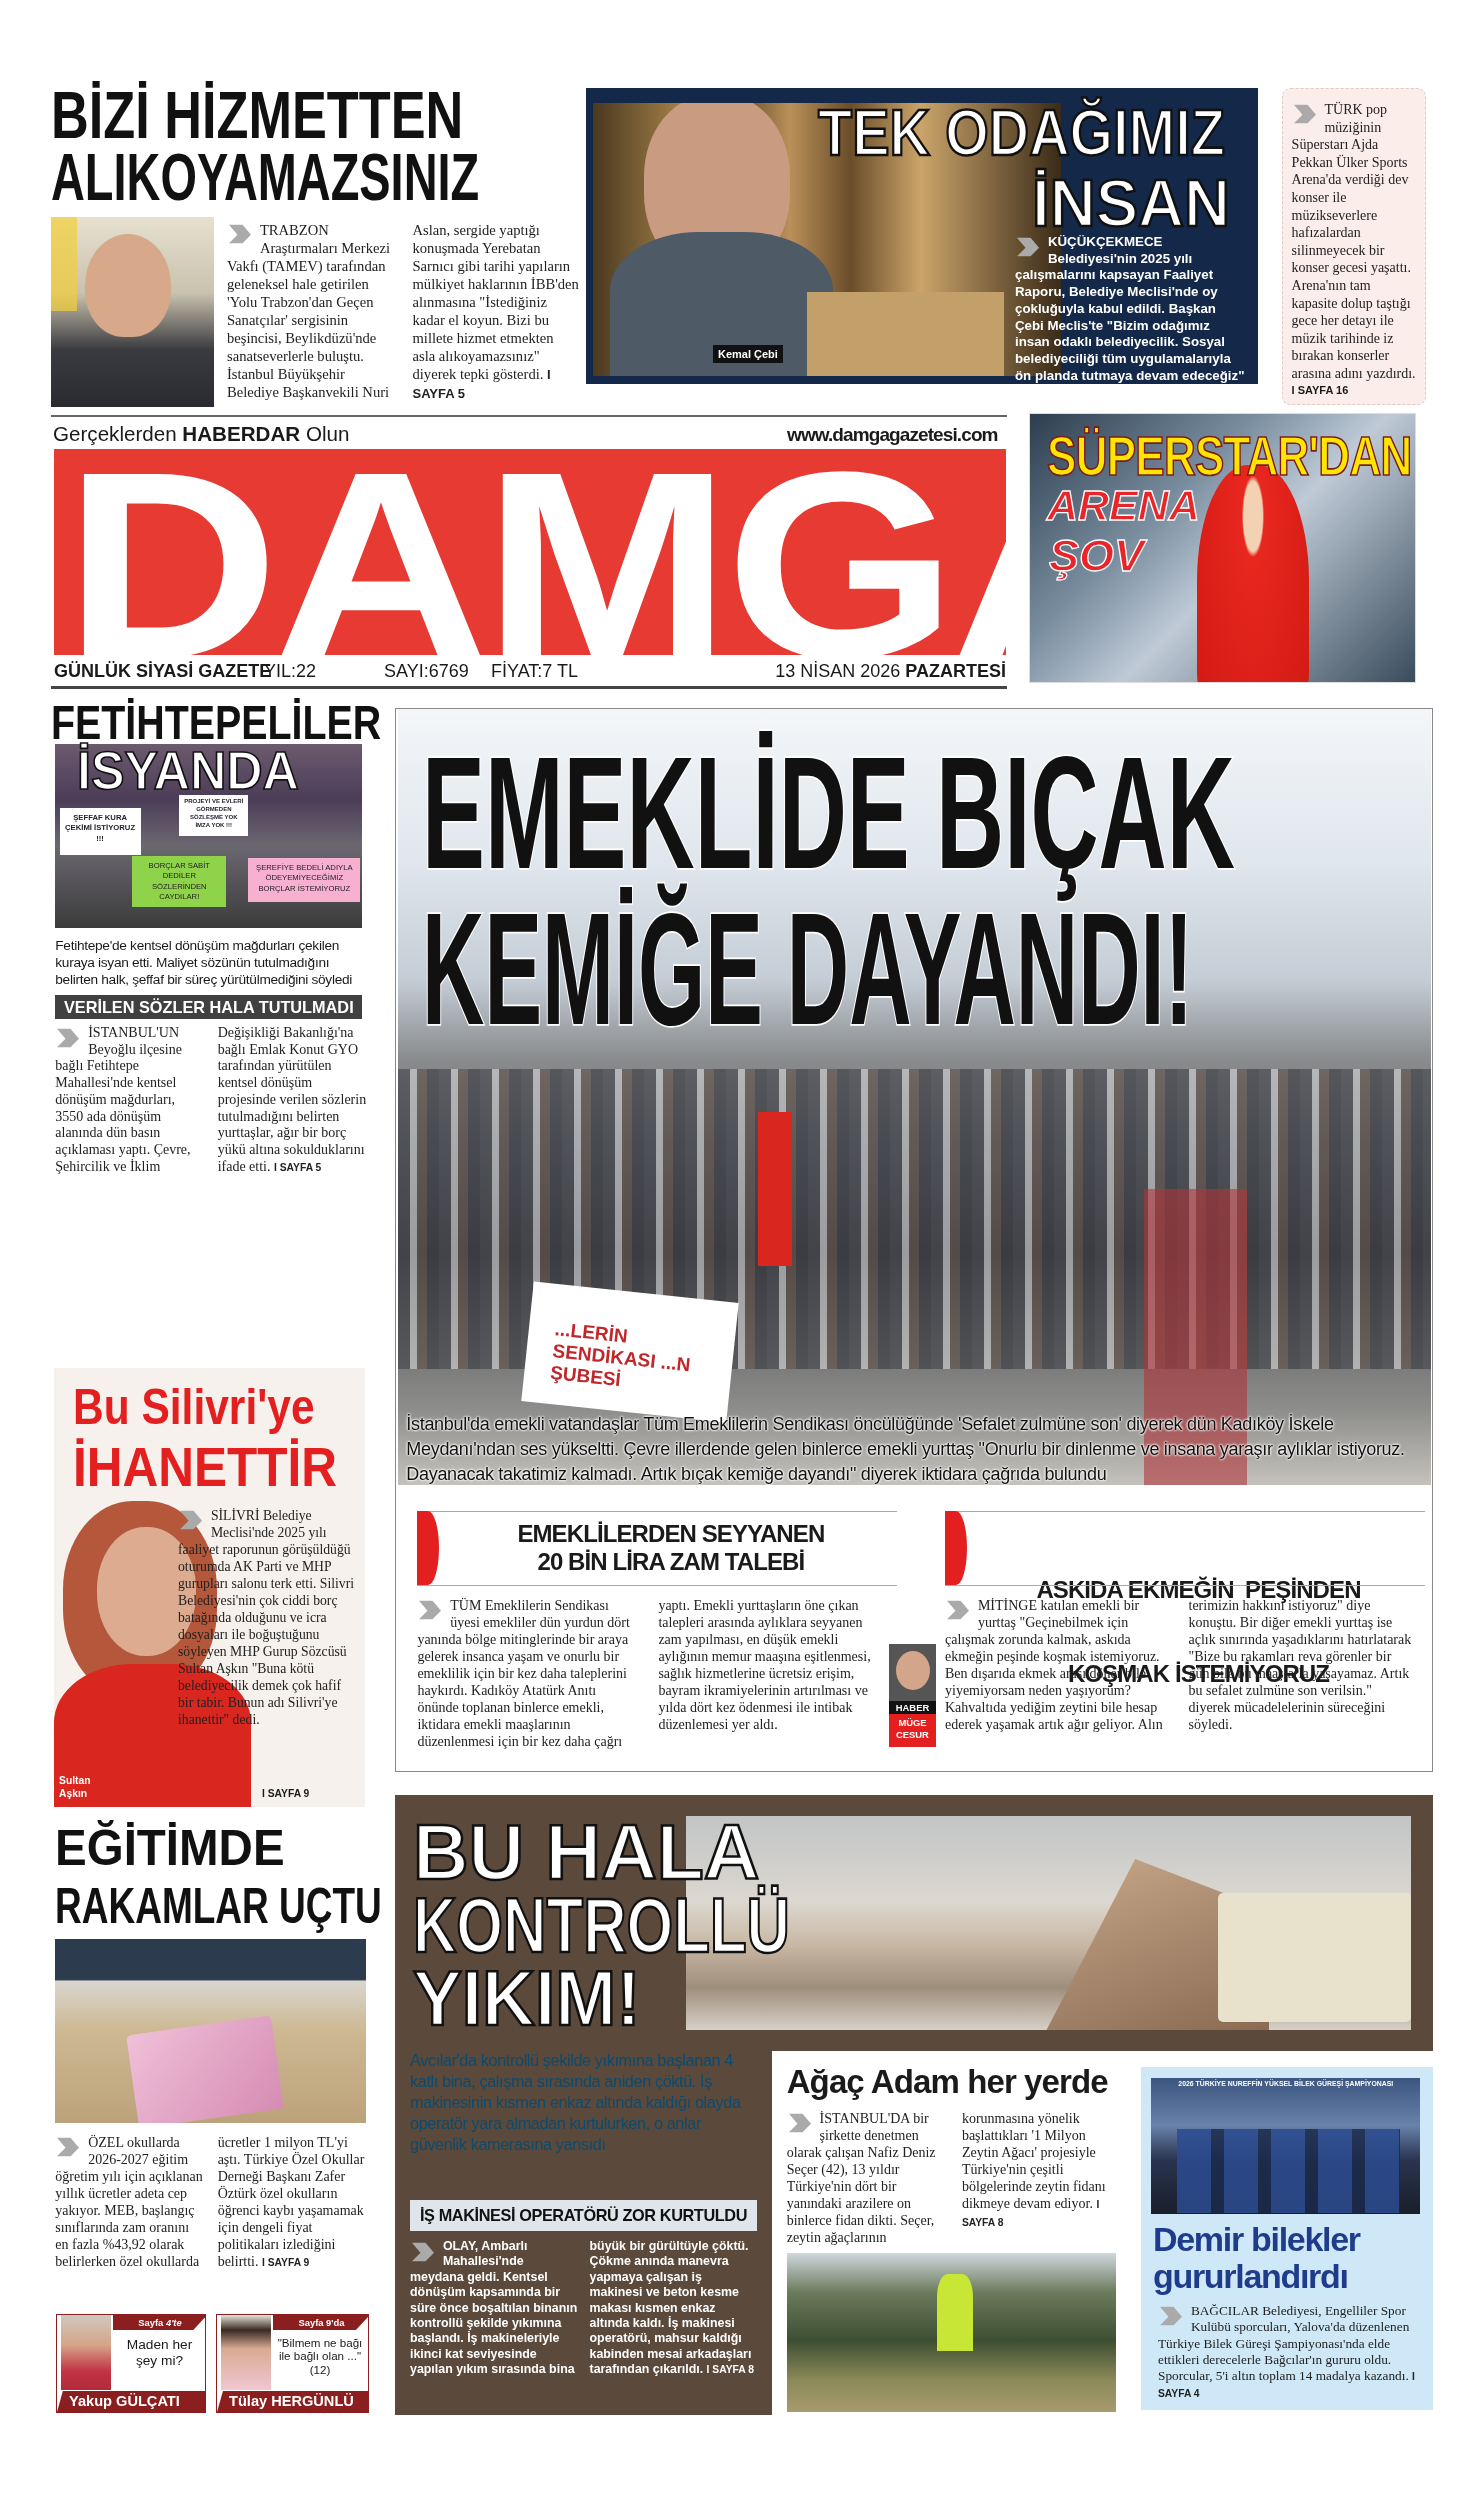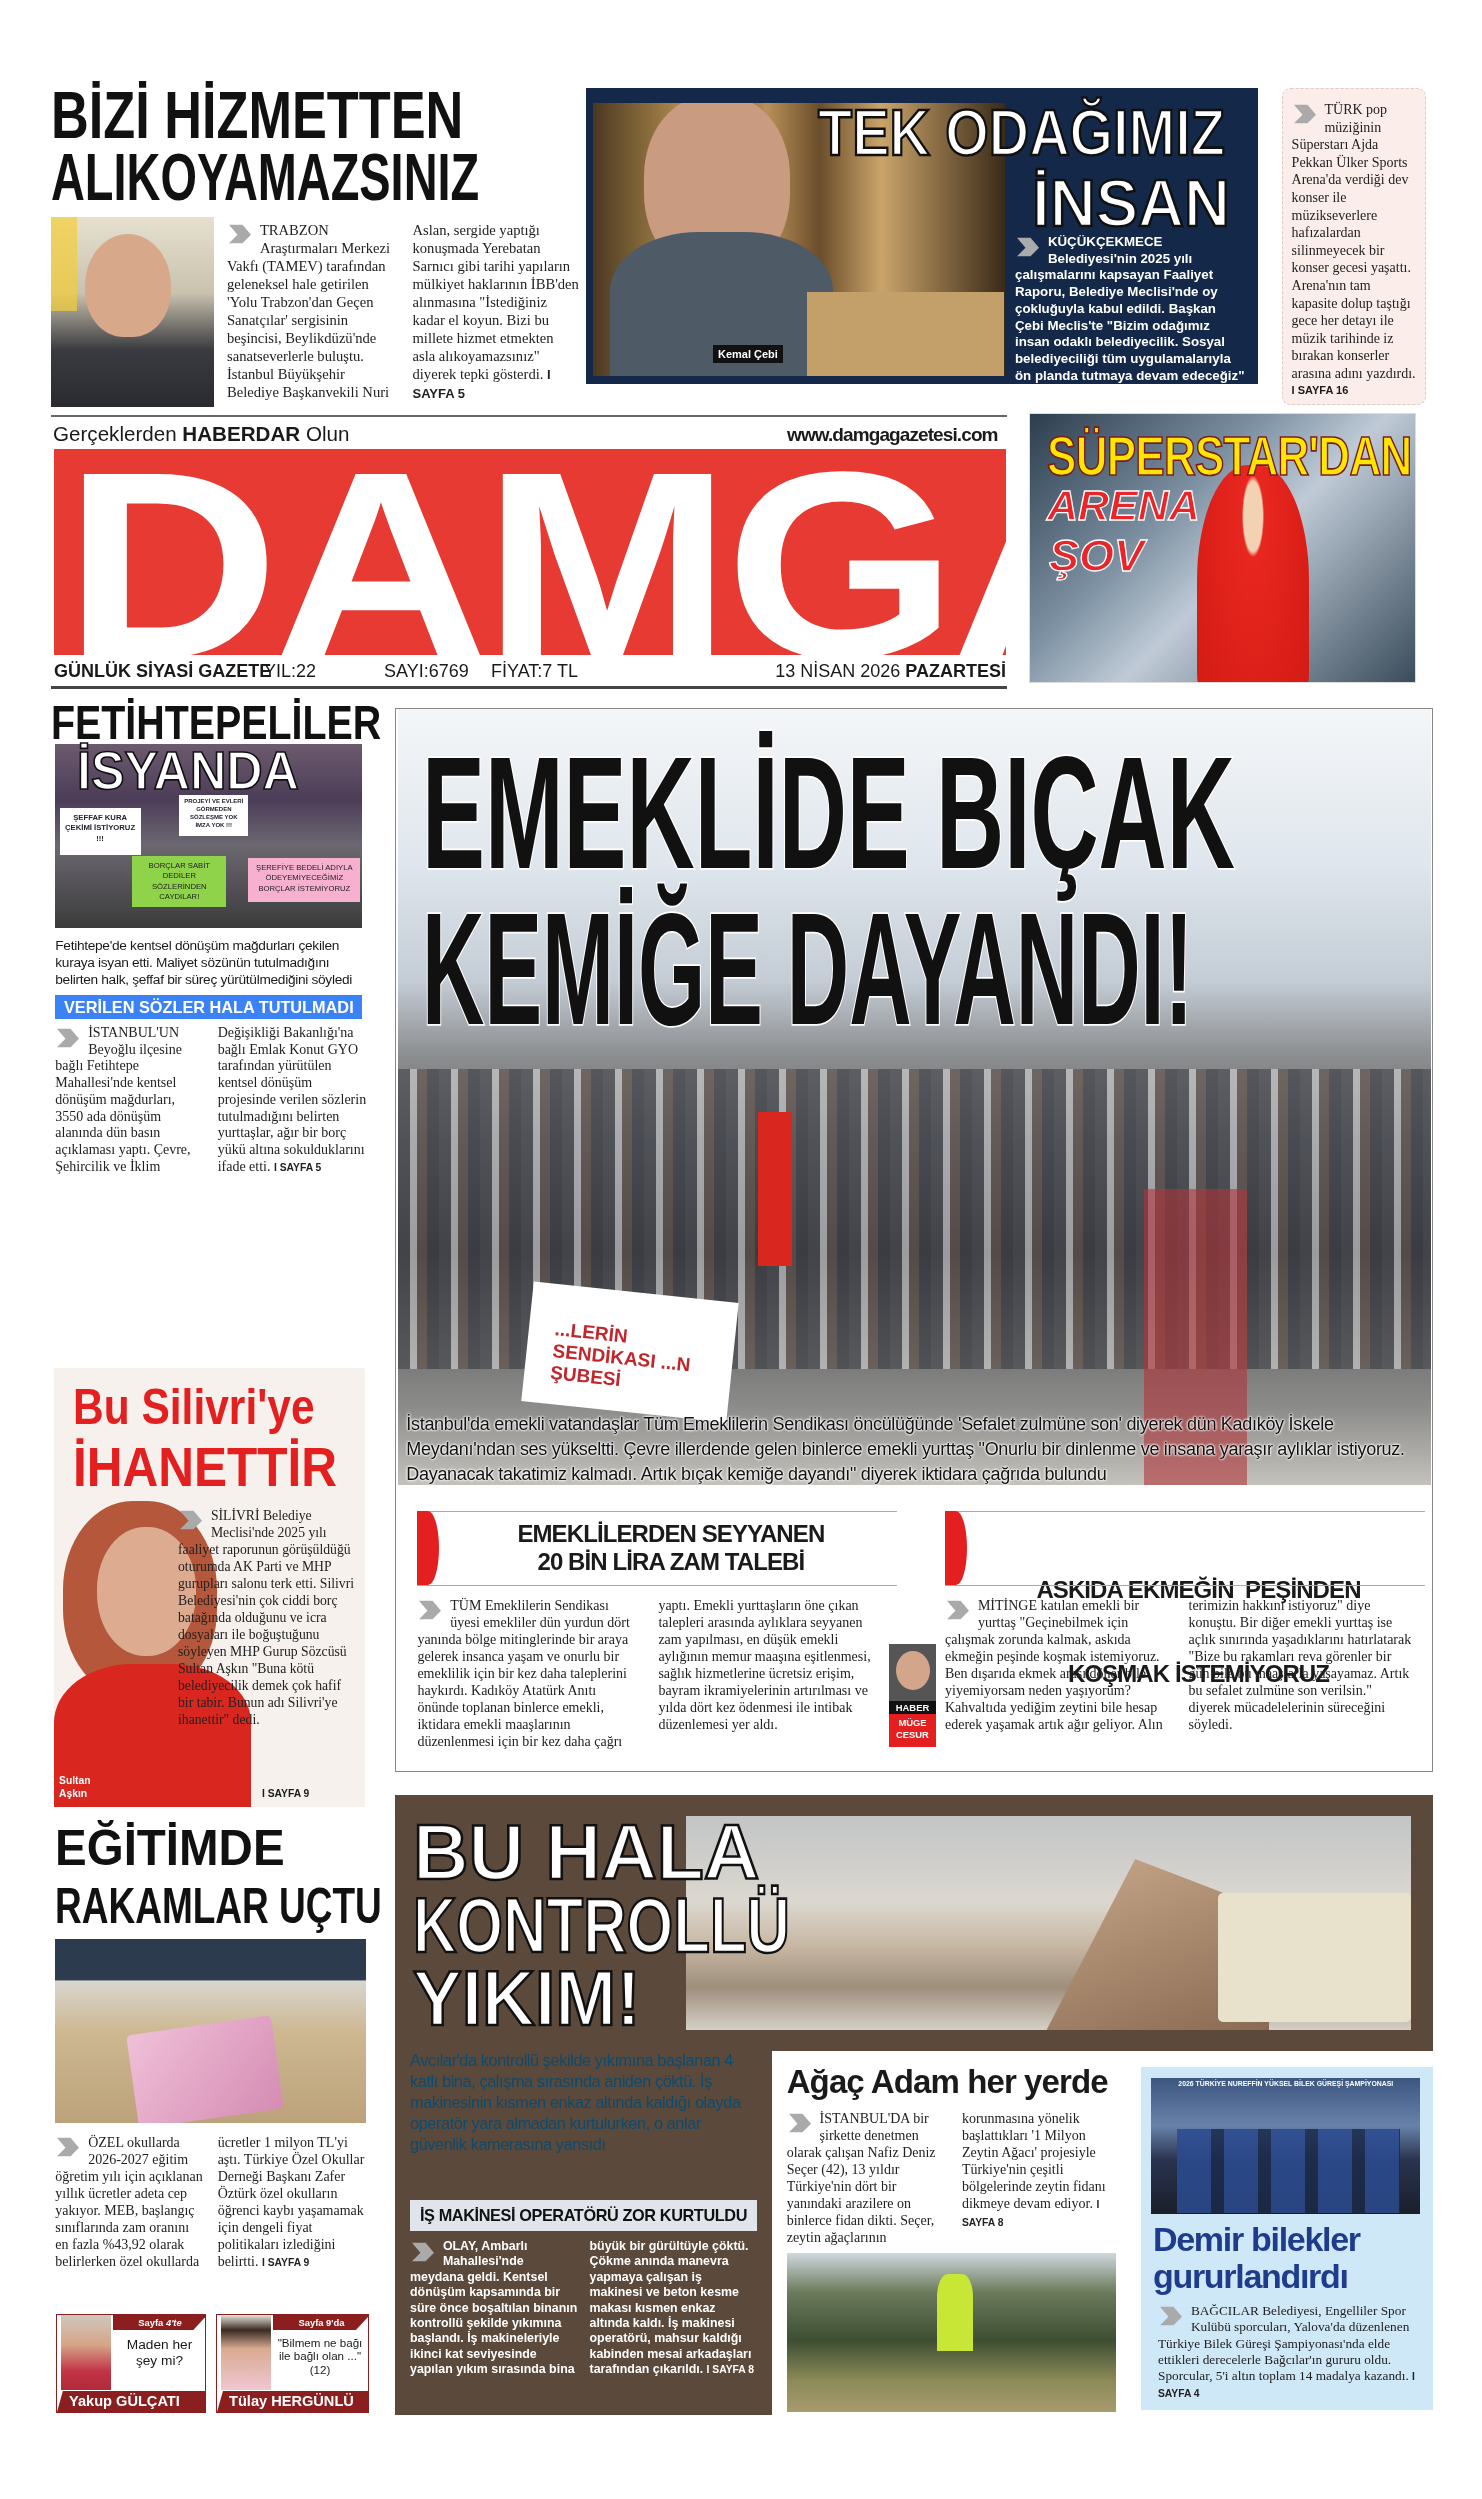--- a/index.html
+++ b/index.html
@@ -37,21 +37,21 @@
     <span class="arrow"><svg viewBox="0 0 30 26">
           <path d="M2 2 L18 2 L28 14 L18 24 L2 24 L12 14 Z" fill="#aaa"></path>
         </svg></span>
     <span>TRABZON Araştırmaları Merkezi Vakfı (TAMEV) tarafından geleneksel hale getirilen 'Yolu Trabzon'dan Geçen Sanatçılar' sergisinin beşincisi, Beylikdüzü'nde sanatseverlerle buluştu. İstanbul Büyükşehir Belediye Başkanvekili Nuri</span>
     <span>Aslan, sergide yaptığı konuşmada Yerebatan Sarnıcı gibi tarihi yapıların mülkiyet haklarının İBB'den alınmasına "İstediğiniz kadar el koyun. Bizi bu millete hizmet etmekten asla alıkoyamazsınız" diyerek tepki gösterdi.</span>
     <span class="sayfa">I SAYFA 5</span>
   </div>
 </div>
 
 <div class="abs" style="left:586px;top:88px;width:672px;height:296px;background:#14294a;">
-  <div class="photo" style="left:6.9px;top:15.4px;width:412px;height:273px;background:linear-gradient(90deg,#4a3820 0%,#a8854a 20%,#5c4324 30%,#b99058 42%,#6a4d2a 55%,#caa46a 70%,#3a2a18 100%);">
+  <div class="photo" style="left:6.9px;top:15.4px;width:468px;height:273px;background:linear-gradient(90deg,#4a3820 0%,#a8854a 20%,#5c4324 30%,#b99058 42%,#6a4d2a 55%,#caa46a 70%,#3a2a18 100%);">
     <div style="position:absolute;left:51px;top:-8.6px;width:146px;height:180px;border-radius:45%;background:#c99b80;"></div>
     <div style="position:absolute;left:17px;top:129px;width:223px;height:146px;background:#4e5a66;border-radius:40% 40% 0 0;"></div>
     <div style="position:absolute;left:214px;top:189px;width:197px;height:86px;background:#c3a06a;"></div>
     <div style="position:absolute;left:120px;top:242px;background:#111;color:#fff;font-family:'Liberation Sans',sans-serif;font-weight:700;font-size:11px;padding:2.6px 5.1px;">Kemal Çebi</div>
   </div>
   <div class="headline-xl" style="position:absolute;left:232px;top:12px;font-size:65px;color:#fff;-webkit-text-stroke:2.6px #111;transform:scaleX(0.86);">TEK ODAĞIMIZ</div>
   <div class="headline-xl" style="position:absolute;left:446px;top:81px;font-size:67px;color:#fff;-webkit-text-stroke:2.6px #111;transform:scaleX(0.95);">İNSAN</div>
   <div class="body-sans" style="position:absolute;left:429px;top:146px;width:233px;color:#fff;font-size:13.3px;line-height:16.7px;">
     <span class="arrow"><svg viewBox="0 0 30 26">
           <path d="M2 2 L18 2 L28 14 L18 24 L2 24 L12 14 Z" fill="#aaa"></path>
@@ -98,21 +98,21 @@
 <div class="abs" style="left:51px;top:699px;width:317px;height:643px;">
   <div class="headline-xl" style="position:absolute;left:0;top:0;font-size:48px;transform:scaleX(0.82);">FETİHTEPELİLER</div>
   <div class="photo" style="left:4.3px;top:45px;width:307px;height:184px;background:linear-gradient(180deg,#6c5a6e 0%,#4c3d58 30%,#6b6770 55%,#3b3b3b 100%);">
     <div style="position:absolute;left:4.3px;top:64px;width:81px;height:47px;background:#fff;font:700 7.7px 'Liberation Sans',sans-serif;color:#223;padding:5.1px;line-height:10.3px;text-align:center;">ŞEFFAF KURA ÇEKİMİ İSTİYORUZ !!!</div>
     <div style="position:absolute;left:124px;top:51px;width:69px;height:41px;background:#fff;font:700 6px 'Liberation Sans',sans-serif;color:#223;padding:3.4px;line-height:7.7px;text-align:center;">PROJEYİ VE EVLERİ GÖRMEDEN SÖZLEŞME YOK İMZA YOK !!!</div>
     <div style="position:absolute;left:77px;top:112px;width:94px;height:51px;background:#8fd34a;font:7.7px 'Liberation Sans',sans-serif;color:#222;padding:5.1px;line-height:10.3px;text-align:center;">BORÇLAR SABİT DEDİLER SÖZLERİNDEN CAYDILAR!</div>
     <div style="position:absolute;left:193px;top:114px;width:112px;height:44px;background:#f7b0cf;font:7.7px 'Liberation Sans',sans-serif;color:#222;padding:5.1px;line-height:10.3px;text-align:center;">ŞEREFİYE BEDELİ ADIYLA ÖDEYEMİYECEĞİMİZ BORÇLAR İSTEMİYORUZ</div>
   </div>
   <div class="headline-xl" style="position:absolute;left:26px;top:45px;font-size:53px;color:#fff;-webkit-text-stroke:1.7px #111;transform:scaleX(0.95);">İSYANDA</div>
   <div style="position:absolute;left:4.3px;top:238px;width:311px;font-family:'Liberation Sans',sans-serif;font-size:13.7px;line-height:17px;letter-spacing:-0.3px;">Fetihtepe'de kentsel dönüşüm mağdurları çekilen kuraya isyan etti. Maliyet sözünün tutulmadığını belirten halk, şeffaf bir süreç yürütülmediğini söyledi</div>
-  <div style="position:absolute;left:4.3px;top:296px;width:307px;height:24px;background:#3b82f6;color:#fff;font-family:'Liberation Sans',sans-serif;font-weight:700;font-size:16.3px;text-align:center;line-height:24px;">VERİLEN SÖZLER HALA TUTULMADI</div>
+  <div style="position:absolute;left:4.3px;top:296px;width:307px;height:24px;background:#404040;color:#fff;font-family:'Liberation Sans',sans-serif;font-weight:700;font-size:16.3px;text-align:center;line-height:24px;">VERİLEN SÖZLER HALA TUTULMADI</div>
   <div class="body-serif cols2" style="position:absolute;left:4.3px;top:326px;width:311px;font-size:14px;line-height:16.7px;column-gap:13.7px;">
     <span class="arrow"><svg viewBox="0 0 30 26">
           <path d="M2 2 L18 2 L28 14 L18 24 L2 24 L12 14 Z" fill="#aaa"></path>
         </svg></span>
     <span>İSTANBUL'UN Beyoğlu ilçesine bağlı Fetihtepe Mahallesi'nde kentsel dönüşüm mağdurları, 3550 ada dönüşüm alanında dün basın açıklaması yaptı. Çevre, Şehircilik ve İklim Değişikliği Bakanlığı'na bağlı Emlak Konut GYO tarafından yürütülen kentsel dönüşüm projesinde verilen sözlerin tutulmadığını belirten yurttaşlar, ağır bir borç yükü altına sokulduklarını ifade etti.</span>
     <span class="sayfa" style="font-size:10.3px;">I SAYFA 5</span>
   </div>
 </div>
 
 <div class="abs" style="left:54px;top:1353px;width:311px;height:439px;background:#f6f1ec;overflow:hidden;margin-top:15px;">

